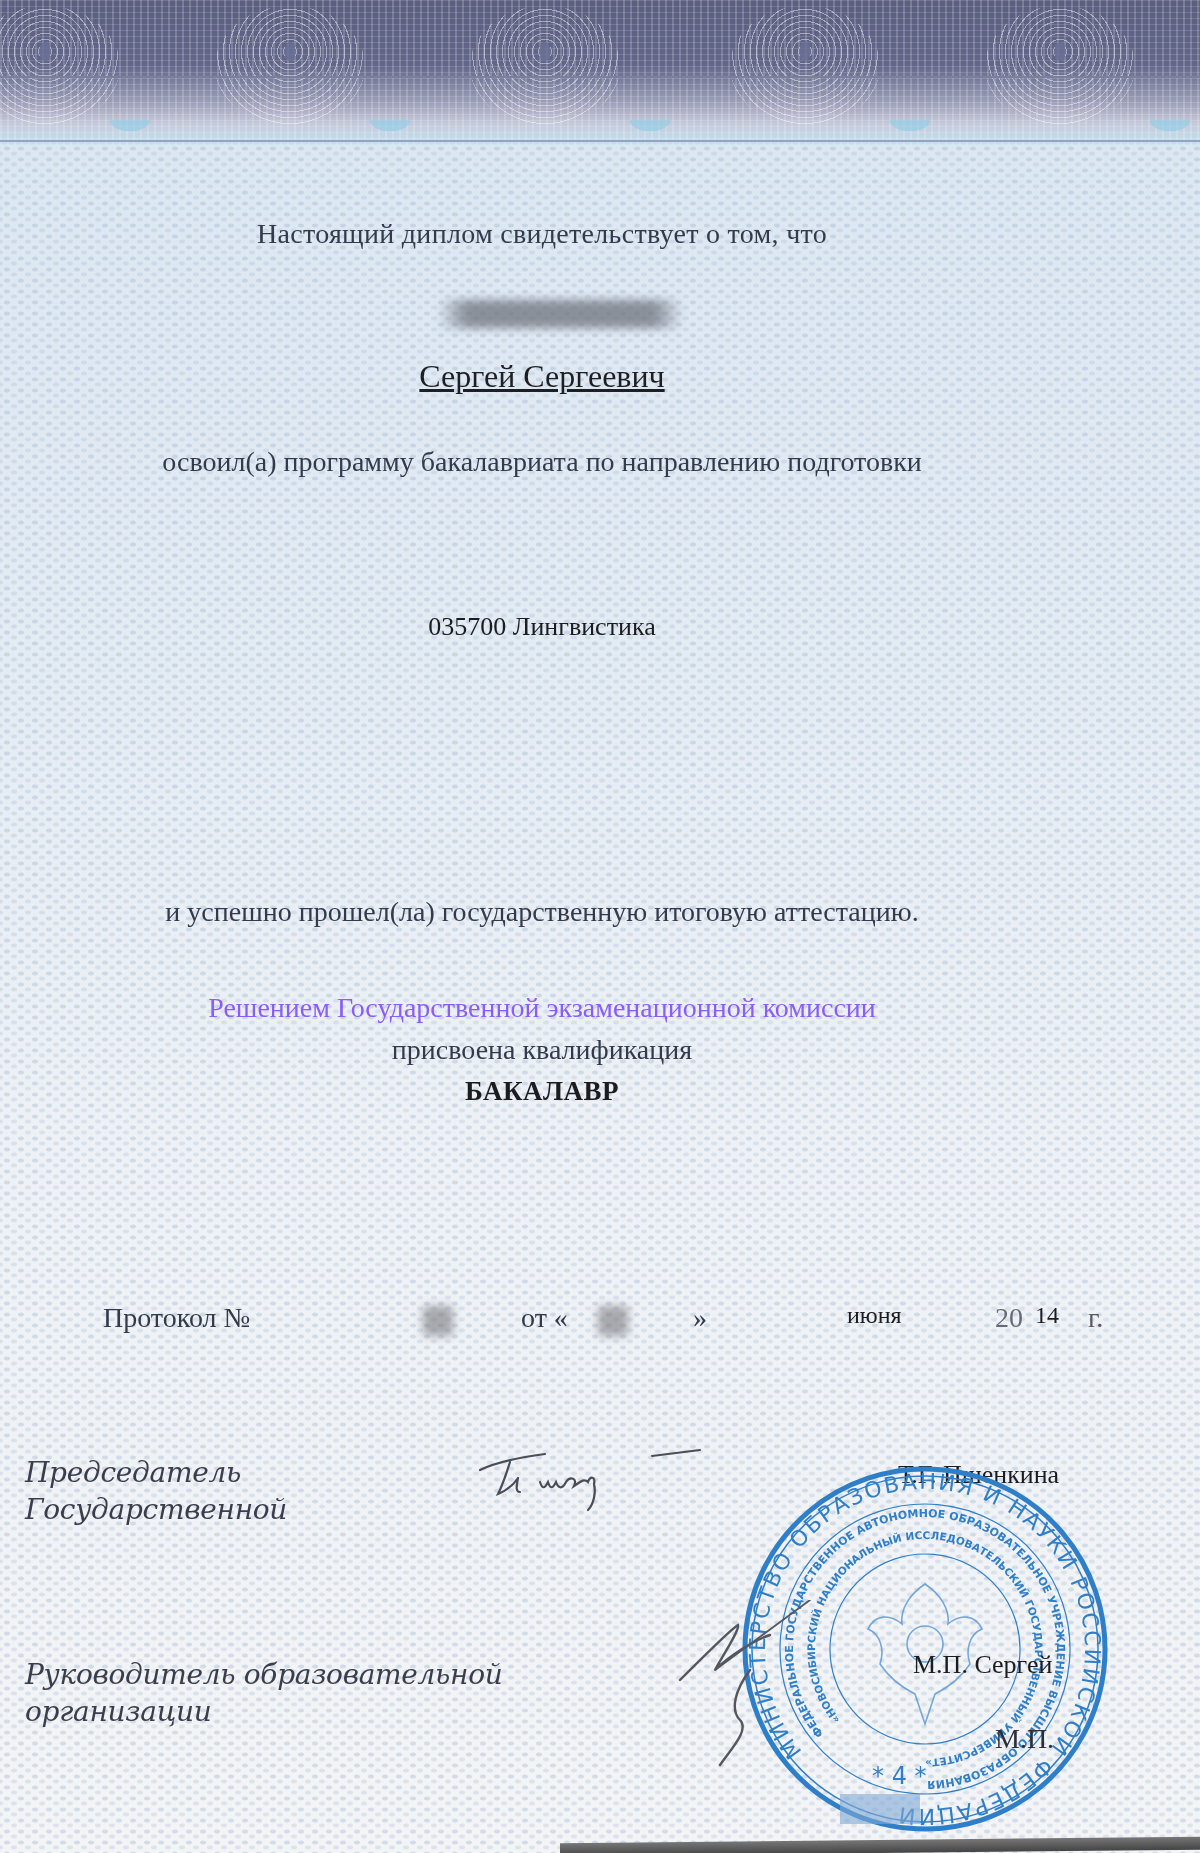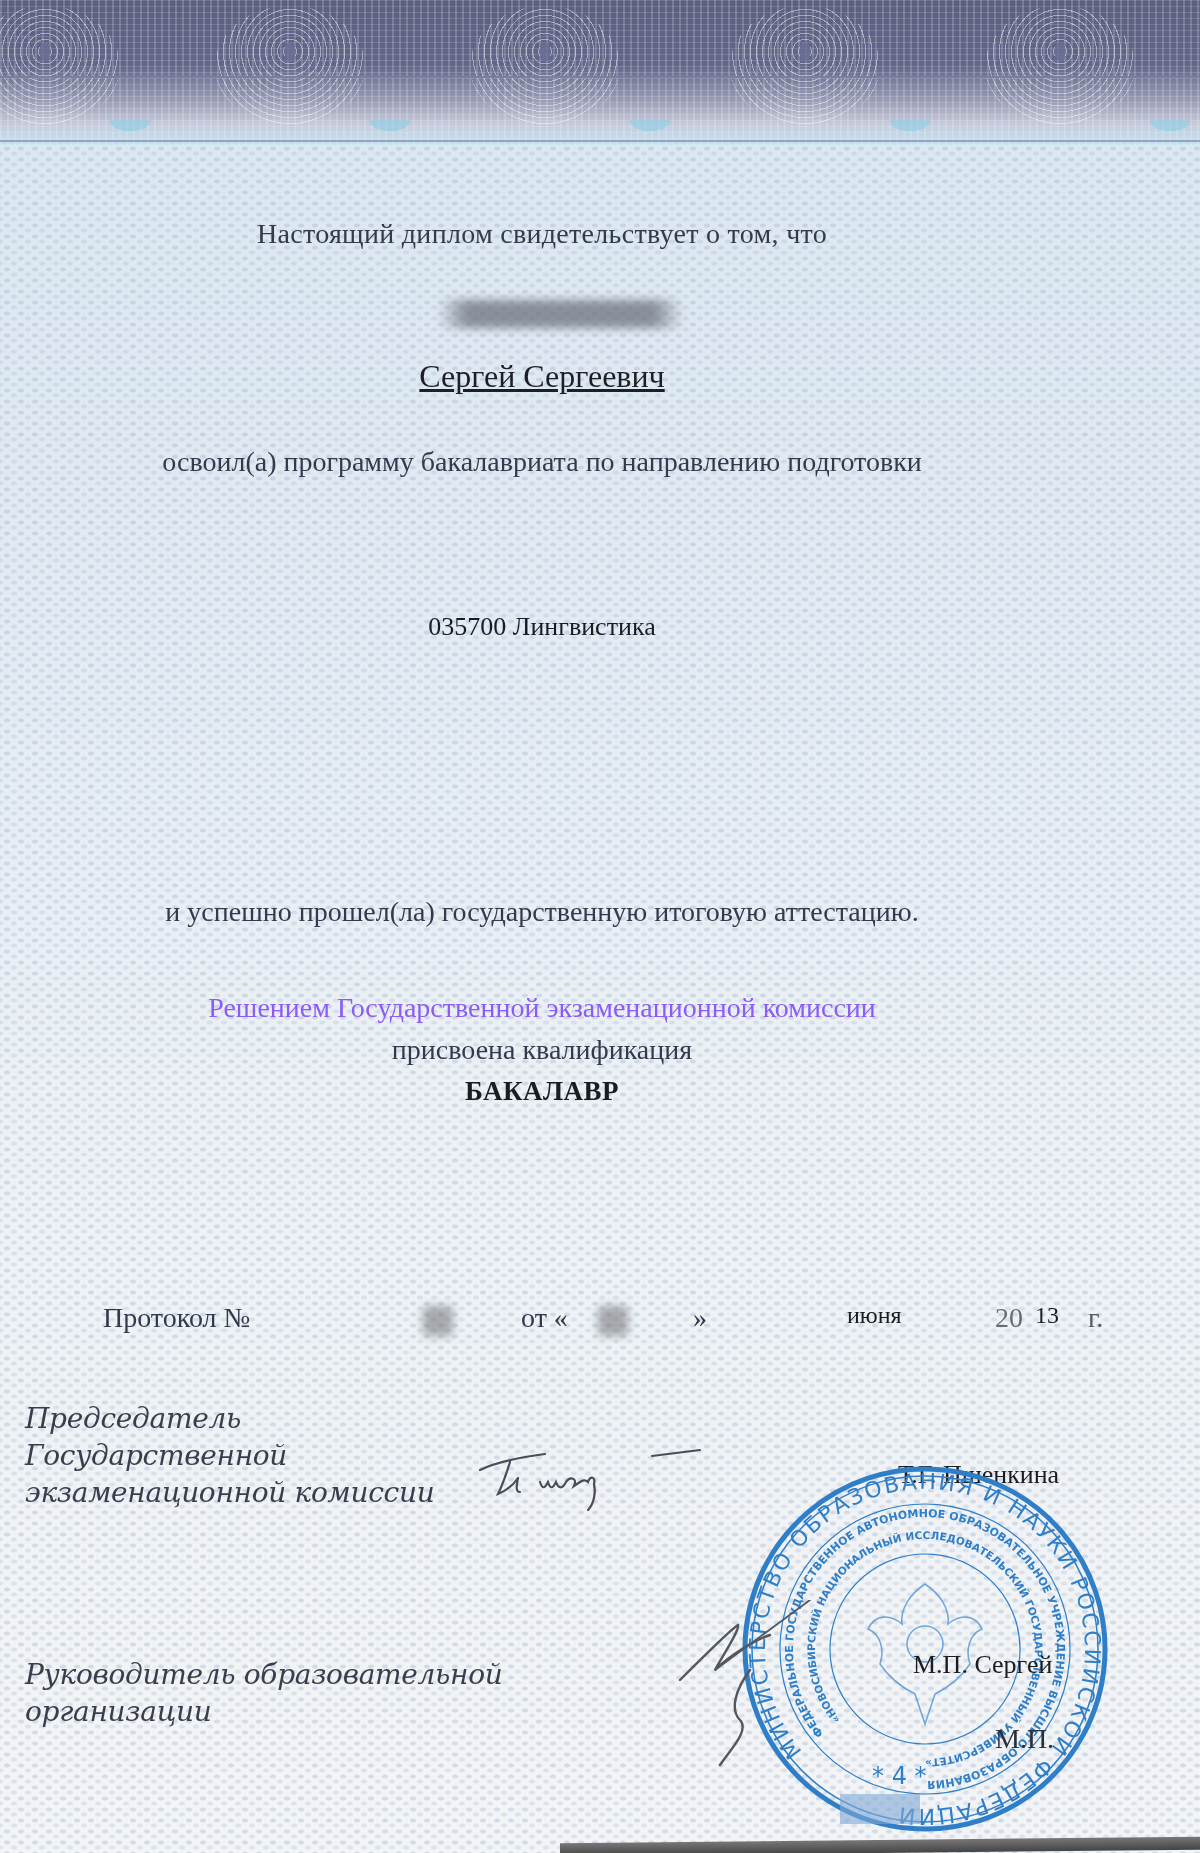--- a/index.html
+++ b/index.html
@@ -71,21 +71,21 @@
     .proto-close { left: 660px; color: #333a4c; }
     .proto-month { left: 814px; color: #1b1c20; font-size: 24px; top: 4px; }
     .proto-year-prefix { left: 962px; color: #666b78; }
     .proto-year-suffix { left: 1002px; color: #1b1c20; font-size: 24px; top: -2px; }
     .proto-g { left: 1055px; color: #555a66; }
 
     .sig-label {
       position: absolute; left: 25px; font-style: italic; font-size: 28px; line-height: 37px;
       color: #3a3e4c; font-family: "DejaVu Serif", serif; font-weight: normal; letter-spacing: -0.3px;
     }
-    .sig-label.chair { top: 1400px; }
+    .sig-label.chair { top: 1454px; }
     .sig-label.head  { top: 1656px; }
     .sig-name { position: absolute; font-size: 26px; color: #1b1c20; white-space: nowrap; }
     .sig-name.chair { left: 898px; top: 1460px; }
     .sig-name.head  { left: 913px; top: 1650px; }
     .mp-mark { position: absolute; left: 995px; top: 1723px; font-size: 28px; color: #2c2e38; }
 
     .handwriting { position: absolute; }
     .stamp { position: absolute; left: 740px; top: 1464px; width: 370px; height: 370px; }
     .bottom-shadow {
       position: absolute; left: 560px; top: 1840px; width: 640px; height: 13px;
@@ -120,28 +120,27 @@
 <div class="line degree">БАКАЛАВР</div>
 
 <div class="protocol-row">
   <span class="proto-label">Протокол №</span>
   <div class="proto-num-blur"></div>
   <span class="proto-from">от «</span>
   <div class="proto-day-blur"></div>
   <span class="proto-close">»</span>
   <span class="proto-month">июня</span>
   <span class="proto-year-prefix">20</span>
-  <span class="proto-year-suffix">13</span>
+  <span class="proto-year-suffix">14</span>
   <span class="proto-g">г.</span>
 </div>
 
 <div class="sig-label chair">
   <div>Председатель</div>
   <div>Государственной</div>
-  <div>экзаменационной комиссии</div>
 </div>
 <div class="sig-name chair">Т.Г. Пшенкина</div>
 
 <svg class="handwriting" style="left:470px; top:1448px" width="240" height="80" viewBox="0 0 240 80">
   <path d="M10 22 C30 12, 60 8, 75 6 M40 14 C35 30, 30 42, 28 46 C38 42, 44 36, 48 30 M48 30 C46 40, 46 44, 50 44" fill="none" stroke="#4a4d58" stroke-width="2.2" stroke-linecap="round"></path>
   <path d="M70 34 C72 40, 74 42, 78 34 C80 40, 82 42, 86 34 C88 40, 92 42, 96 34 C100 28, 108 30, 104 38 C110 34, 114 30, 118 34 C120 28, 126 28, 124 36 C126 44, 124 56, 118 62" fill="none" stroke="#4a4d58" stroke-width="2.2" stroke-linecap="round"></path>
   <path d="M182 8 L230 2" fill="none" stroke="#4a4d58" stroke-width="2" stroke-linecap="round"></path>
 </svg>
 
 <div class="sig-label head">

